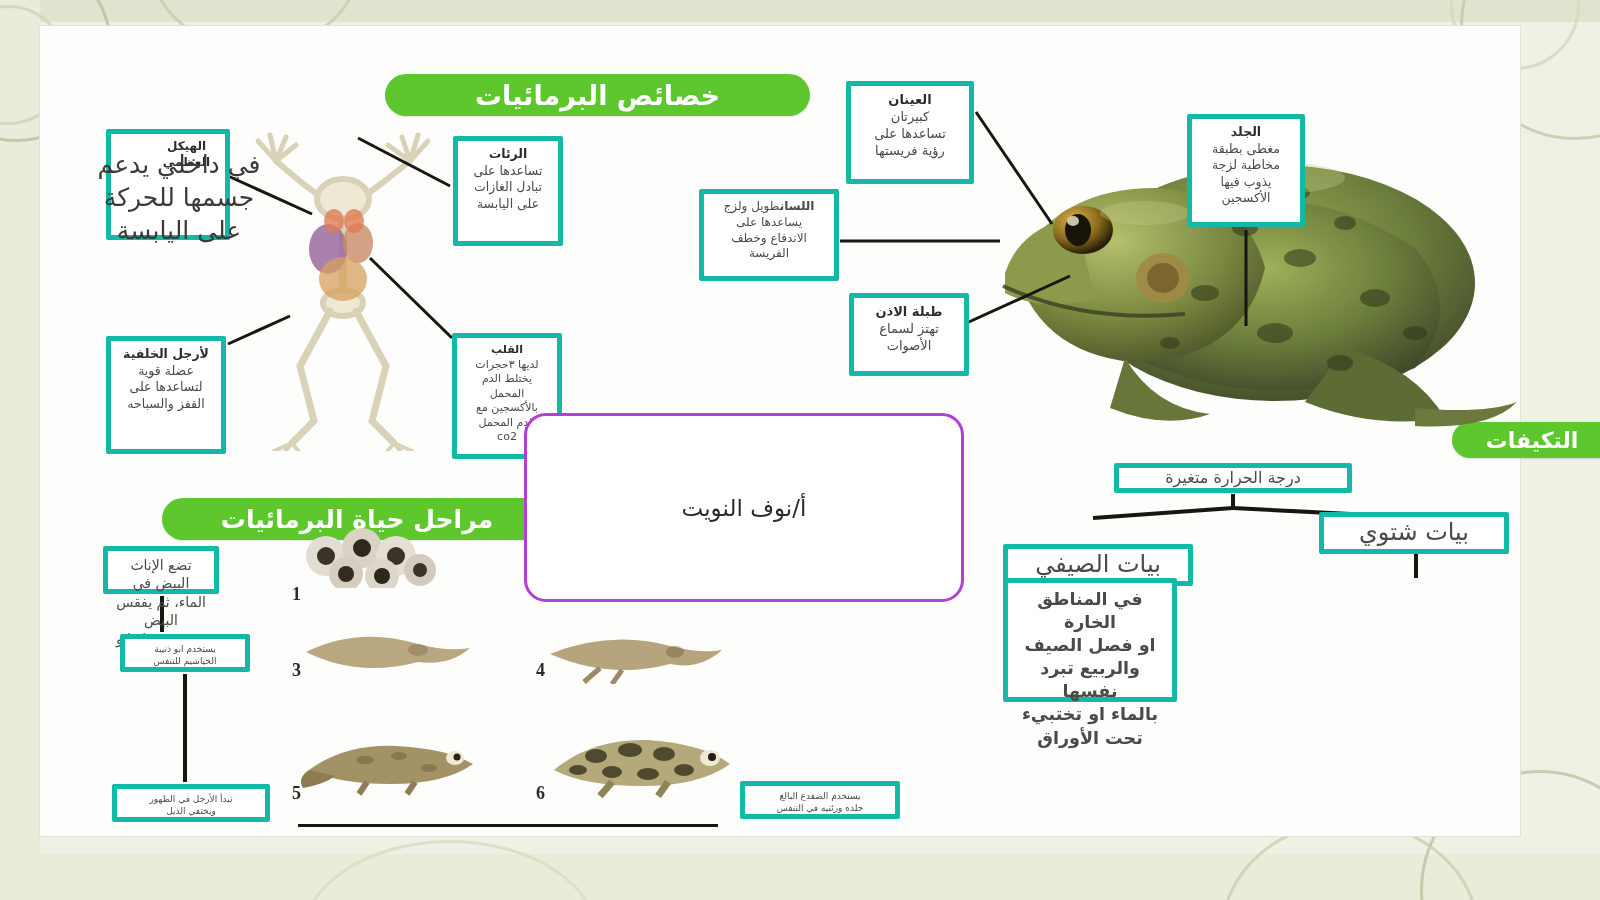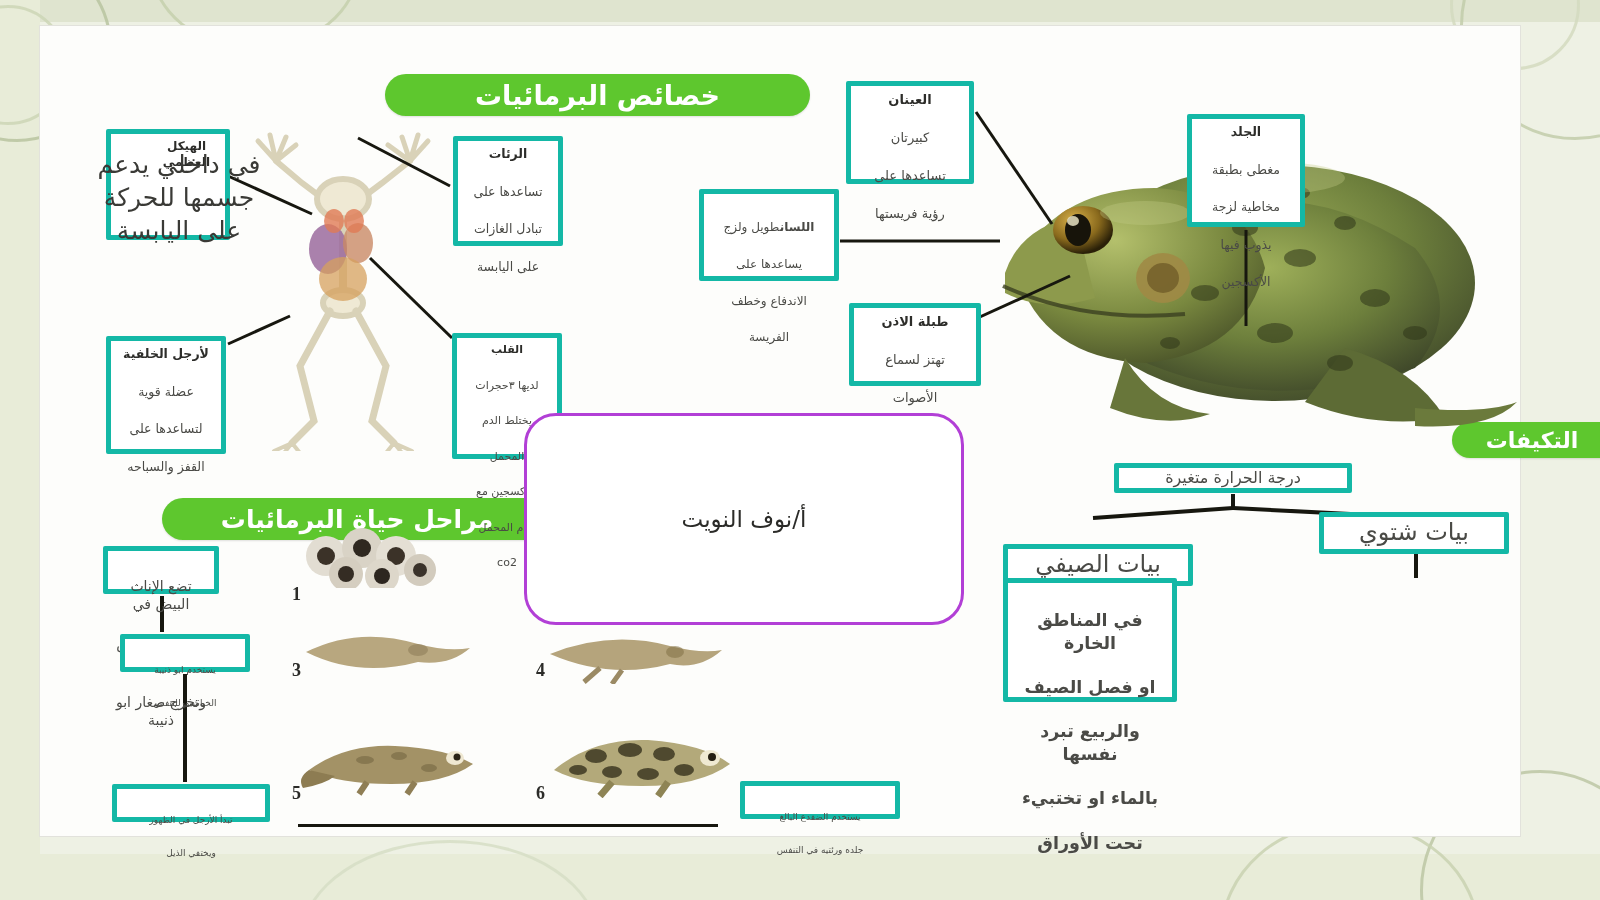--- a/index.html
+++ b/index.html
@@ -67,36 +67,36 @@
     position: absolute;
     background: #ffffff;
     border: 5px solid #14b8a6;
     border-radius: 2px;
     color: #4a4a46;
     text-align: center;
     padding: 5px 7px;
     line-height: 1.32;
   }
   .box .bt { display:block; font-weight: bold; color:#2d2d2a; }
-  .box .bl { display:block;margin-top:21px; }
+  .box .bl { display:block; }
 
   
   #box-skeleton { left: 66px;  top: 103px; width: 124px; height: 111px; font-size: 12px; padding-left: 44px; }
   #box-skeleton .bt { font-size: 12px; }
   #skeleton-overlay {
     position: absolute; left: 44px; top: 122px; width: 190px;
     font-size: 25px; color: #3a3a36; text-align: center; line-height: 1.32;
     pointer-events: none;
   }
   #box-lungs   { left: 413px; top: 110px; width: 110px; height: 110px; font-size: 12.5px; }
   #box-heart   { left: 412px; top: 307px; width: 110px; height: 126px; font-size: 11px; }
   #box-hindleg { left: 66px;  top: 310px; width: 120px; height: 118px; font-size: 12.5px; }
   #box-eyes    { left: 806px; top: 55px;  width: 128px; height: 103px; font-size: 13px; }
   #box-tongue  { left: 659px; top: 163px; width: 140px; height: 92px;  font-size: 12px; }
-  #box-eardrum { left: 809px; top: 277px; width: 132px; height: 83px;  font-size: 13px; }
+  #box-eardrum { left: 809px; top: 267px; width: 120px; height: 83px;  font-size: 13px; }
   #box-skin    { left: 1147px; top: 88px; width: 118px; height: 113px; font-size: 12.5px; }
 
   
   #box-temp      { left: 1074px; top: 437px; width: 238px; height: 30px; font-size: 16px;
                    display:flex; align-items:center; justify-content:center; }
   #box-summer    { left: 963px;  top: 486px; width: 190px; height: 42px; font-size: 24px;
                    display:flex; align-items:center; justify-content:center;margin-top:32px; }
   #box-winter    { left: 1279px; top: 486px; width: 190px; height: 42px; font-size: 24px;
                    display:flex; align-items:center; justify-content:center; }
   #box-summer-d  { left: 963px;  top: 552px; width: 174px; height: 124px; font-size: 17.5px; font-weight: bold; }
@@ -104,23 +104,23 @@
 
   
   #note-eggs   { left: 63px;  top: 520px; width: 116px; height: 48px; font-size: 14px; }
   #note-gills  { left: 80px;  top: 608px; width: 130px; height: 38px; font-size: 9px; }
   #note-legs   { left: 72px;  top: 758px; width: 158px; height: 38px; font-size: 9px; }
   #note-adult  { left: 700px; top: 755px; width: 160px; height: 38px; font-size: 9px; }
 
   
   #note-author {
     position: absolute;
-    left: 484px; top: 387px; width: 440px; height: 212px;
+    left: 484px; top: 387px; width: 440px; height: 189px;
     border: 3px solid #b23fd6;
-    border-radius: 32px;
+    border-radius: 22px;
     background: #ffffff;
     display: flex; align-items: center; justify-content: center;
     font-size: 23px; color: #2b2b28;
   }
 
   
   .illus { position: absolute; }
   #frog-photo  { left: 905px;  top: 92px;  width: 600px; height: 320px; }
   #skeleton-img{ left: 190px;  top: 95px;  width: 225px; height: 330px; }
 

